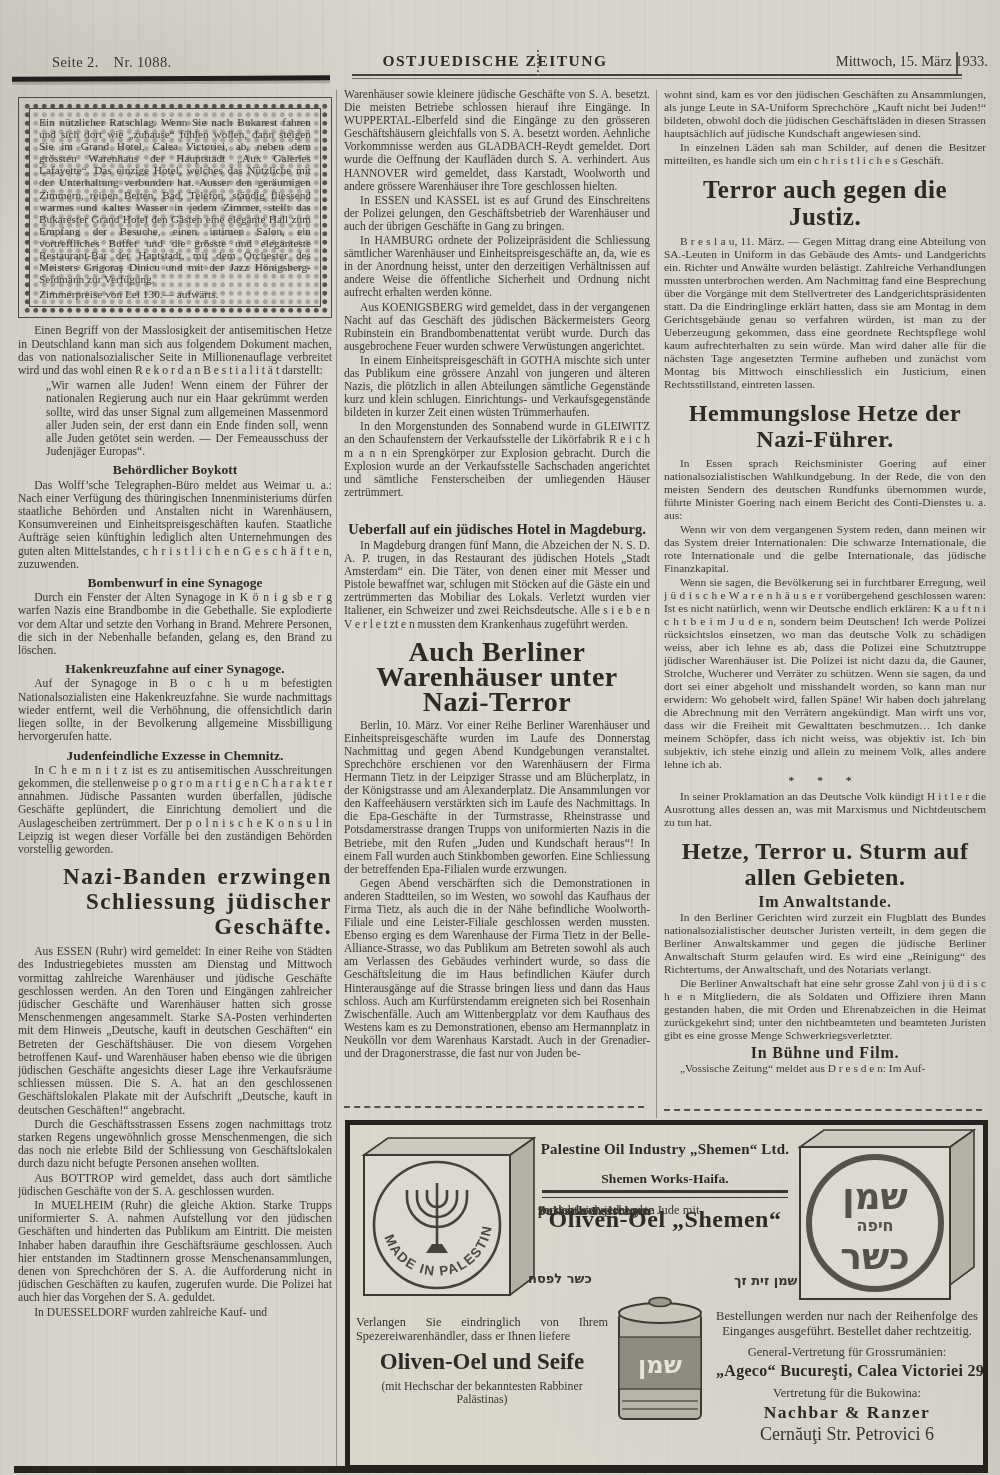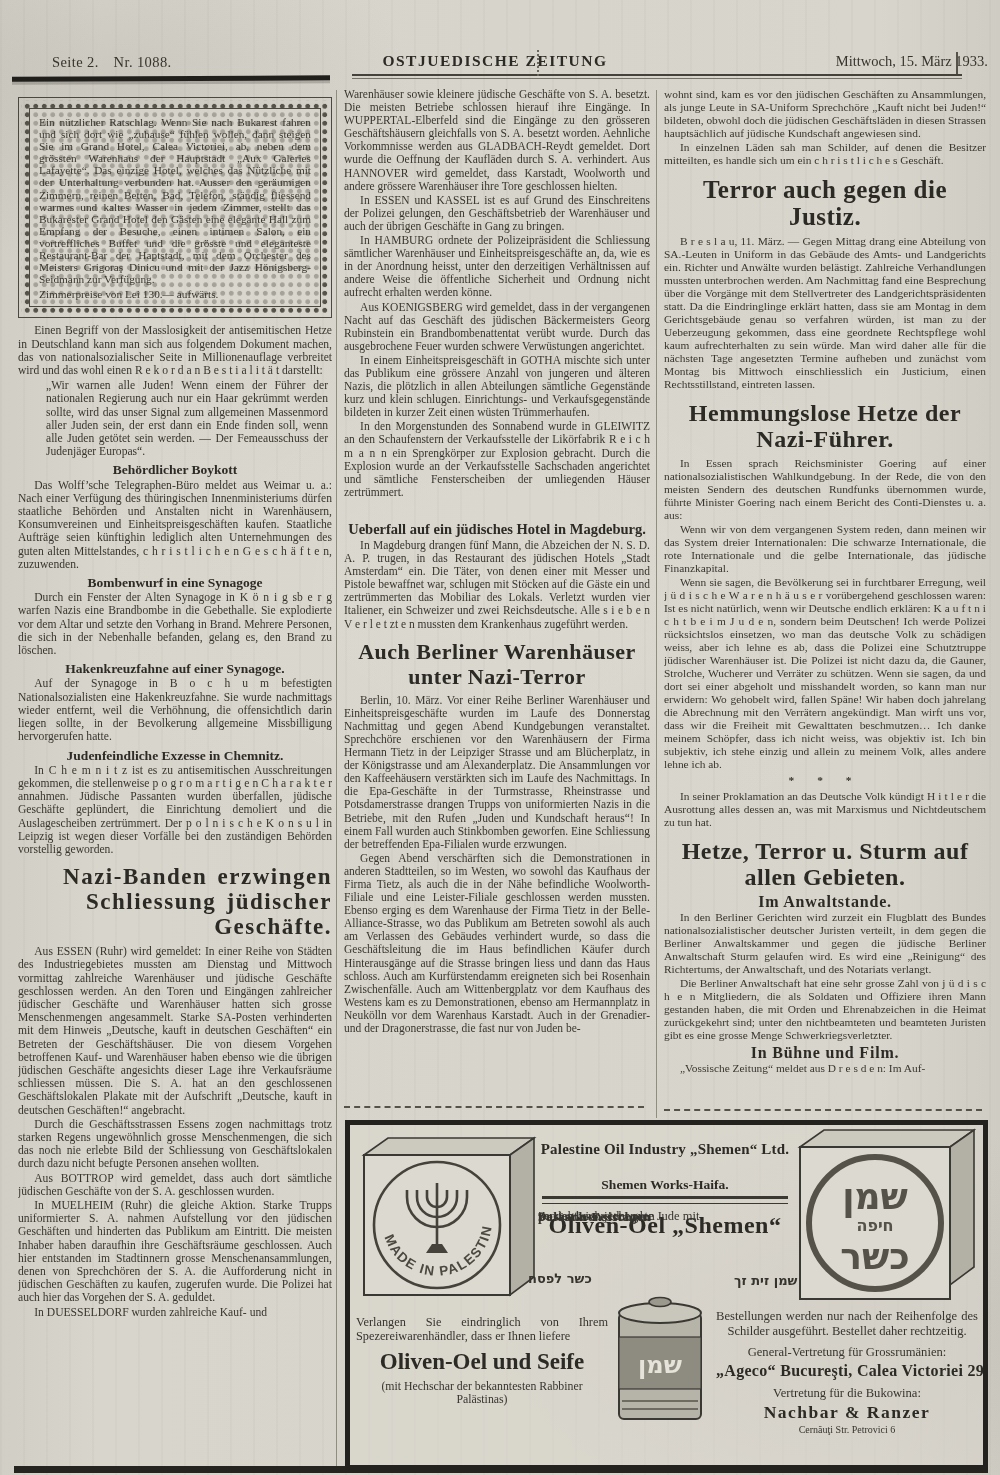--- a/index.html
+++ b/index.html
@@ -41,21 +41,21 @@
   .col{position:absolute;text-align:justify;color:#38362f;}
   #col1{left:18px;top:95px;width:314px;height:1372px;font-size:11.6px;line-height:13.2px;overflow:hidden;}
   #col2{left:344px;top:88px;width:306px;height:1016px;font-size:11.5px;line-height:13.1px;overflow:hidden;}
   #col3{left:664px;top:88px;width:322px;height:1018px;font-size:11.4px;line-height:13.0px;overflow:hidden;}
   .col p{margin:0 0 1px;text-indent:1.4em;}
   .col p.noind{text-indent:0;}
   .quote{padding-left:28px;padding-right:4px;text-indent:0 !important;margin:2px 0 2px !important;}
   .h-small{font-weight:bold;text-align:center;font-size:13.5px;text-indent:0 !important;margin:5px 0 2px !important;color:#2d2b26;}
   .h-big{font-weight:bold;text-align:center;text-indent:0 !important;color:#2c2a25;}
   .h-nazibanden{font-size:23px;line-height:25px;letter-spacing:1.5px;word-spacing:3px;margin:8px 0 6px !important;text-align:right;}
-  .h-berliner{font-size:22px;line-height:25px;letter-spacing:.5px;margin:8px 4px 5px !important;}
+  .h-berliner{font-size:28px;line-height:25px;letter-spacing:.5px;margin:8px 4px 5px !important;}
   .h-magdeburg{font-size:14.5px;margin:24px 0 3px !important;}
   .h-terror{font-size:25px;line-height:27px;letter-spacing:.5px;margin:9px 0 5px !important;}
   .h-hetze{font-size:24px;line-height:26px;letter-spacing:.5px;margin:9px 0 5px !important;}
   .h-sub{font-size:16px;margin:4px 0 3px !important;letter-spacing:.8px;}
   .stars{text-align:center;letter-spacing:10px;text-indent:0 !important;margin:3px 0 !important;font-weight:bold;}
   
   .hotelad{border:1px solid #4a4840;margin:2px 0 6px;padding:2px;}
   .hotelad-dots{
     background-image:radial-gradient(circle,#55524a 2.1px,rgba(0,0,0,0) 2.7px);
     background-size:8.5px 8.5px;background-position:2px 2px;padding:8px;}
@@ -64,41 +64,41 @@
   .hotelad-price{text-align:center;margin-top:3px !important;}
   
   .mainad{position:absolute;left:345px;top:1120px;width:633px;height:340px;
     border:5px solid #24221e;background:rgba(218,215,206,.55);}
   .mainad *{position:absolute;}
   .ad-cube-left{left:8px;top:8px;width:186px;height:178px;}
   .ad-seal{left:446px;top:2px;width:180px;height:178px;}
   .ad-can{left:262px;top:168px;width:96px;height:132px;}
   .ad-center{left:186px;top:16px;width:258px;text-align:center;}
   .ad-center .t1{position:static;display:block;font-weight:bold;font-size:15px;letter-spacing:.2px;color:#2c2a25;}
-  .ad-center .t2{position:static;display:block;font-weight:bold;font-size:13.5px;margin-top:19px;color:#2c2a25;text-align:center;}
+  .ad-center .t2{position:static;display:block;font-weight:bold;font-size:13.5px;margin-top:13px;color:#2c2a25;text-align:center;}
   .ad-center .adrule{position:static;display:block;height:4px;border-top:3px solid #3a3832;border-bottom:1px solid #3a3832;margin:3px 6px 5px;}
   .ad-center .intro{position:static;display:block;font-size:12.5px;line-height:15px;text-align:justify;text-align-last:left;padding:0 2px;}
   .ad-center .intro b{font-size:13.5px;letter-spacing:.5px;}
   .ad-center .product{position:static;display:block;font-weight:bold;font-size:24px;letter-spacing:.5px;margin-top:8px;color:#2c2a25;white-space:nowrap;}
   .heb{font-family:"DejaVu Sans", sans-serif;font-weight:bold;}
   .ad-kosher-left{left:178px;top:146px;width:80px;font-size:13px;text-align:left;}
   .ad-pure-right{left:384px;top:148px;width:80px;font-size:13px;}
   .ad-left-text{left:6px;top:190px;width:252px;text-align:center;}
   .ad-left-text span{position:static;display:block;}
   .ad-left-text .small{font-size:12.3px;line-height:14px;text-align:justify;}
   .ad-left-text .big1{font-weight:bold;font-size:23px;margin-top:6px;color:#2c2a25;white-space:nowrap;}
   .ad-left-text .big2{font-weight:bold;font-size:20px;margin-top:4px;color:#2c2a25;white-space:nowrap;}
   .ad-left-text .note{font-size:11.8px;line-height:13px;margin-top:5px;text-align:center;}
   .ad-right-text{left:366px;top:184px;width:262px;text-align:center;}
   .ad-right-text span{position:static;display:block;}
   .ad-right-text .r1{font-size:12.6px;line-height:15px;text-align:justify;text-align-last:center;}
   .ad-right-text .lab{font-size:12.6px;margin-top:6px;}
   .ad-right-text .ageco{font-weight:bold;font-size:16px;letter-spacing:.3px;margin-top:2px;color:#2c2a25;white-space:nowrap;}
   .ad-right-text .nachbar{font-weight:bold;font-size:17.5px;letter-spacing:1.5px;margin-top:1px;color:#2c2a25;}
-  .ad-right-text .addr{font-size:10px;margin-top:1px;}
+  .ad-right-text .addr{font-size:18px;margin-top:1px;}
 </style>
 </head>
 <body>
 
 <div class="page">
   <div class="streaks"></div>
 
   <div class="masthead">
     <span class="mast-left">Seite 2. Nr. 1088.</span>
     <span class="mast-center">OSTJUEDISCHE ZEITUNG</span>
@@ -239,21 +239,21 @@
       <text x="79" y="142" text-anchor="middle" font-family="DejaVu Sans, sans-serif" font-size="36" font-weight="bold" fill="#55524a">כשר</text>
     </svg>
 
     <div class="ad-left-text">
       <span class="small">Verlangen Sie eindringlich von Ihrem Spezereiwarenhändler, dass er Ihnen liefere</span>
       <span class="big1">Oliven-Oel und Seife</span>
       <span class="note">(mit Hechschar der bekanntesten Rabbiner Palästinas)</span>
     </div>
 
     <div class="ad-right-text">
-      <span class="r1">Bestellungen werden nur nach der Reihenfolge des Schilder ausgeführt. Bestellet daher rechtzeitig.</span>
+      <span class="r1">Bestellungen werden nur nach der Reihenfolge des Einganges ausgeführt. Bestellet daher rechtzeitig.</span>
       <span class="lab">General-Vertretung für Grossrumänien:</span>
       <span class="ageco">„Ageco“ Bucureşti, Calea Victoriei 29</span>
       <span class="lab">Vertretung für die Bukowina:</span>
       <span class="nachbar">Nachbar &amp; Ranzer</span>
       <span class="addr">Cernăuţi Str. Petrovici 6</span>
     </div>
   </div>
 </div>
 
 </body></html>

